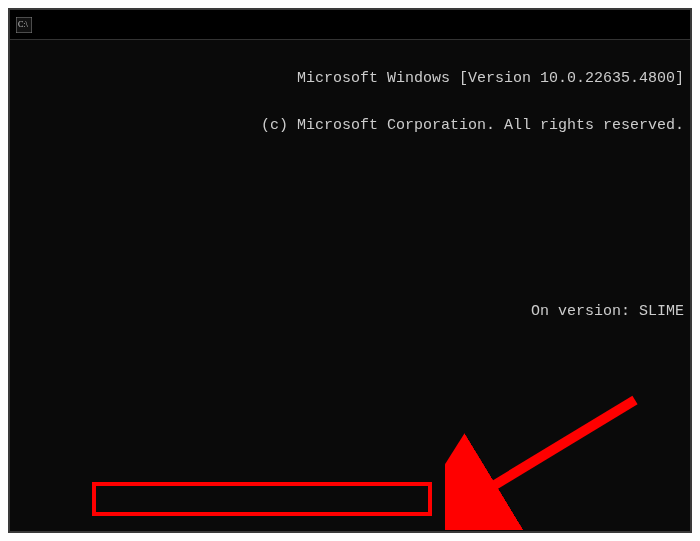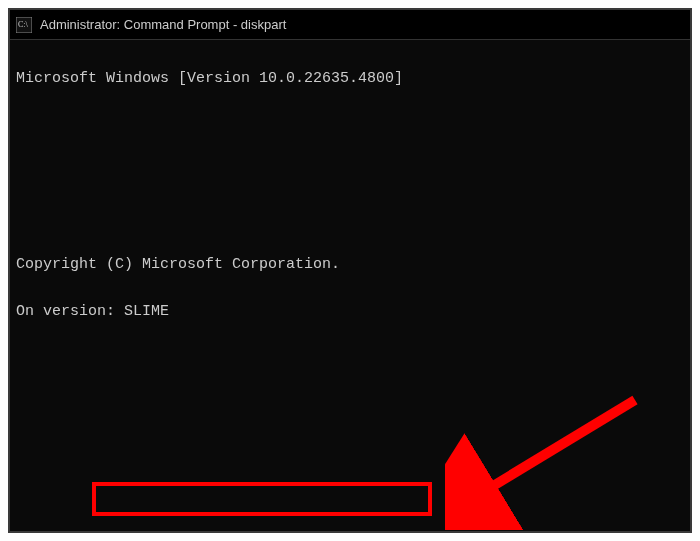--- a/index.html
+++ b/index.html
@@ -48,21 +48,21 @@
   .terminal {
     flex: 1;
     background: #0a0a0a;
     color: #ccc;
     padding: 4px 6px;
     font-size: 15px;
     line-height: 1.55;
     white-space: pre;
     overflow: hidden;
   }
-  .terminal .line { display: block; }
+  .terminal .line { display: block; text-align: right; }
   .highlight-box {
     position: absolute;
     border: 4px solid #ff0000;
     left: 92px;
     top: 482px;
     width: 340px;
     height: 34px;
     pointer-events: none;
   }
   .arrow {
@@ -76,29 +76,28 @@
 <body>
 
 <div class="window">
   <div class="titlebar">
     <span class="titlebar-icon">
       <svg width="16" height="16" viewBox="0 0 16 16">
         <rect x="0" y="0" width="16" height="16" fill="#111" stroke="#888" stroke-width="1"></rect>
         <text x="2" y="10" font-size="8" fill="#ccc" font-family="Consolas">C:\</text>
       </svg>
     </span>
-    <span>Administrator: Command Prompt - diskpart</span>
   </div>
 
   <div class="terminal">
 <span class="line">Microsoft Windows [Version 10.0.22635.4800]</span>
+<span class="line">(c) Microsoft Corporation. All rights reserved.</span>
 <span class="line"> </span>
 <span class="line"> </span>
 <span class="line"> </span>
-<span class="line">Copyright (C) Microsoft Corporation.</span>
 <span class="line">On version: SLIME</span>
 <span class="line"> </span>
 
 
 
 
 
 
 
 

